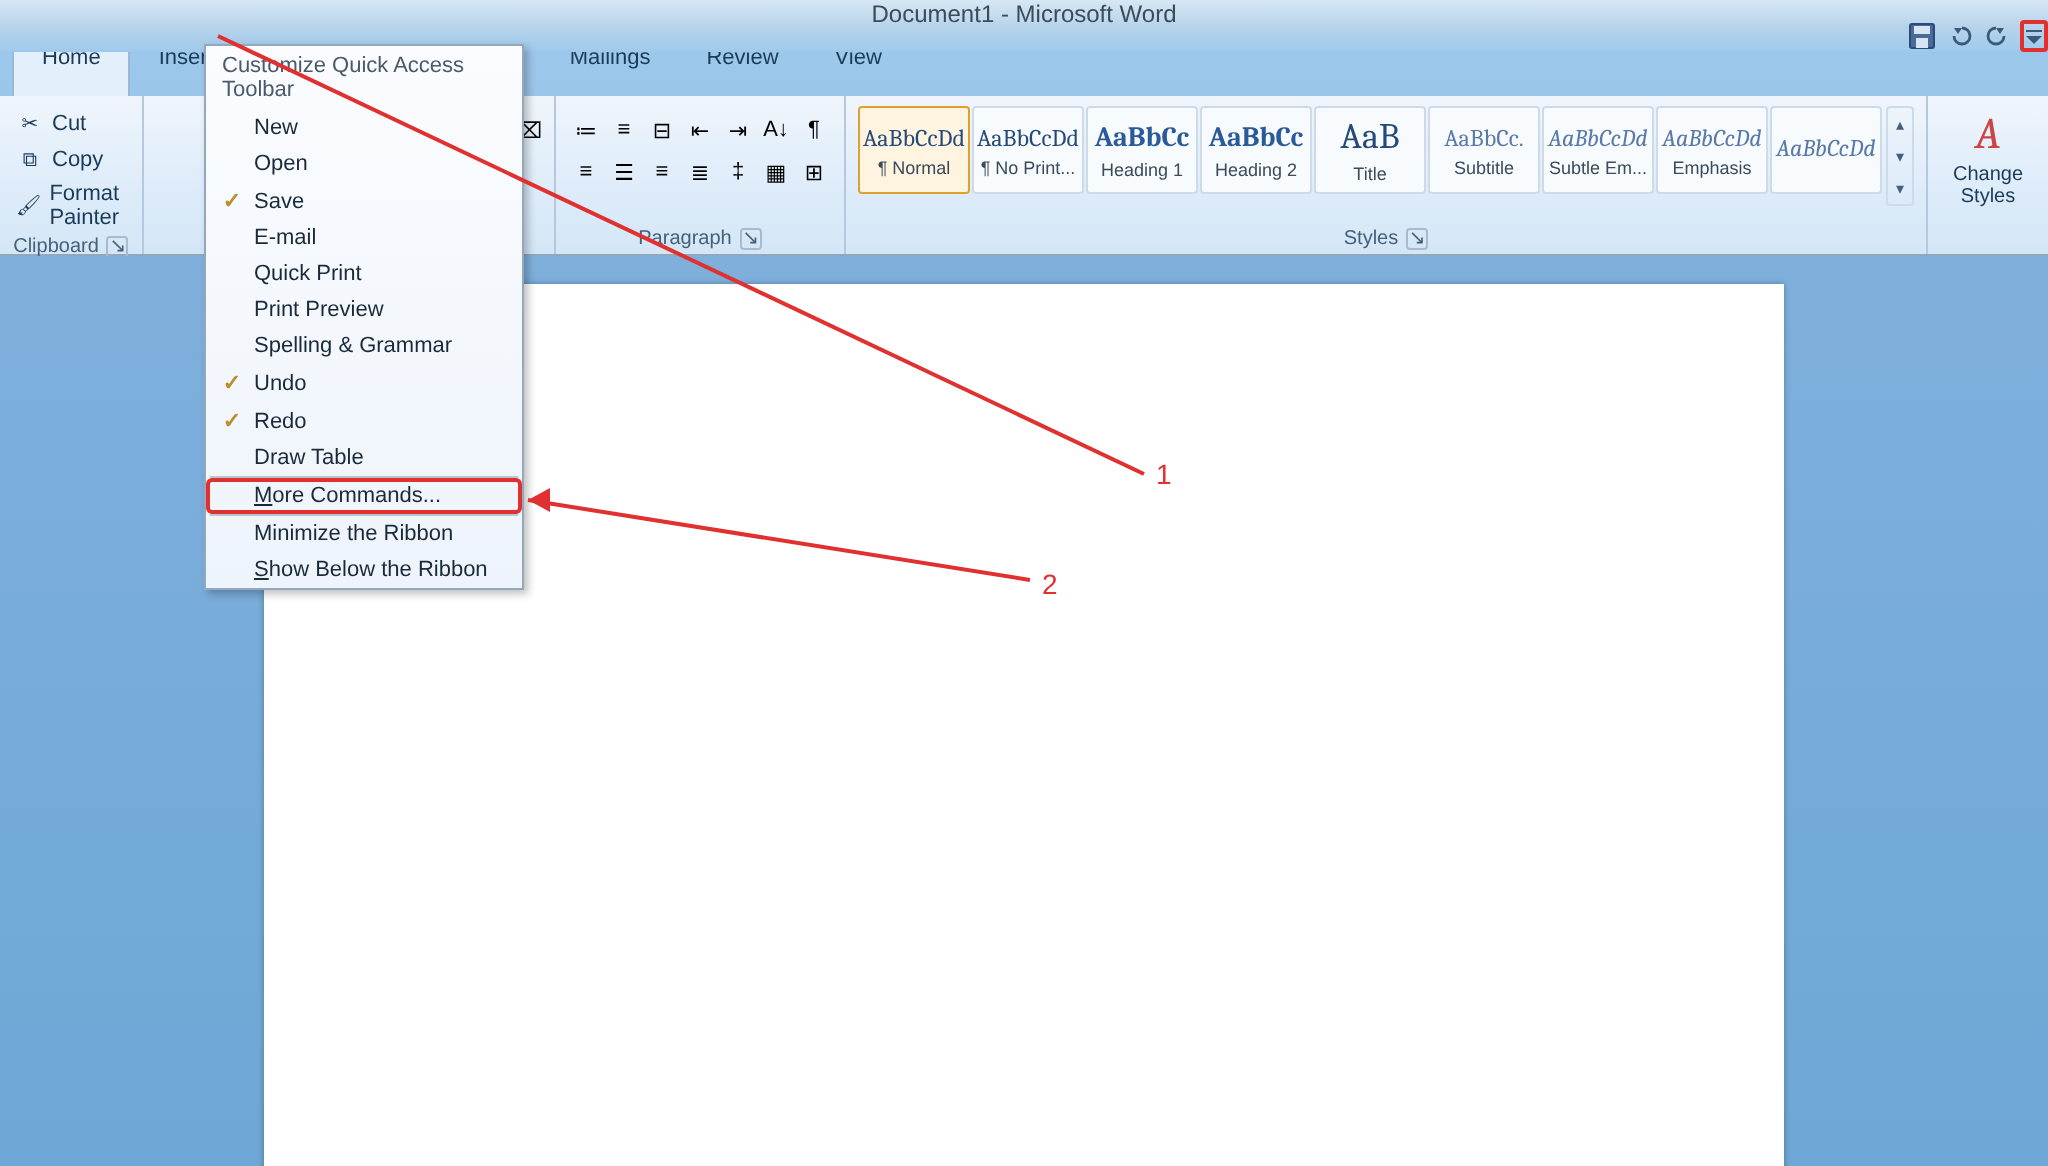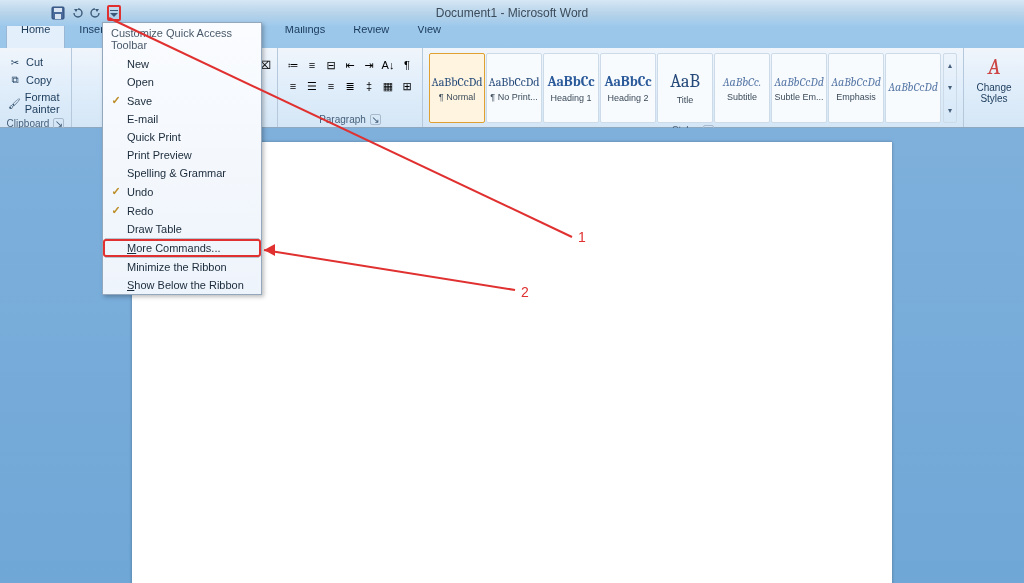--- a/index.html
+++ b/index.html
@@ -1,19 +1,19 @@
 <!DOCTYPE html>
 <html><head>
 <meta charset="utf-8">
 <style>
 * { margin: 0; padding: 0; box-sizing: border-box; font-family: "Segoe UI", Tahoma, sans-serif; }
 body { width: 1024px; height: 583px; overflow: hidden; background: linear-gradient(to bottom, #9ec9ec 0%, #6fa7d6 100%); position: relative; }
 
 
-.titlebar { height: 26px; background: linear-gradient(to bottom, #d6e7f5 0%, #b8d4ea 50%, #9ec9ec 100%); display: flex; align-items: center; position: relative; }
+.titlebar { height: 26px; background: linear-gradient(to bottom, #d6e7f5 0%, #b8d4ea 50%, #9ec9ec 100%); display: flex; align-items: flex-end; position: relative; flex-direction: column; }
 .office-orb-space { width: 46px; height: 26px; }
 .qat { display: flex; align-items: center; gap: 3px; padding-left: 4px; }
 .qat-btn { width: 16px; height: 16px; display: flex; align-items: center; justify-content: center; cursor: pointer; border-radius: 2px; font-size: 10px; color: #3b5a7a; }
 .qat-btn svg { display: block; }
 .qat-dd { width: 14px; height: 16px; border: 2px solid #e03030; border-radius: 2px; display: flex; align-items: center; justify-content: center; cursor: pointer; }
 .title-text { position: absolute; left: 50%; transform: translateX(-50%); font-size: 12px; color: #3b4b5a; }
 
 
 .ribbon-tabs { height: 22px; display: flex; align-items: flex-end; padding-left: 4px; background: transparent; }
 .tab { padding: 13px 14px; font-size: 11px; color: #1a3a5a; cursor: pointer; }
@@ -26,21 +26,21 @@
 .dialog-launcher { width: 11px; height: 11px; font-size: 10px; color: #45607b; cursor: pointer; border: 1px solid #a8bbce; border-radius: 2px; line-height: 9px; text-align: center; }
 
 .clip-items { font-size: 11px; color: #1a3a5a; display: flex; flex-direction: column; gap: 2px; padding-top: 4px;}
 .clip-item { display: flex; align-items: center; gap: 4px; cursor: pointer; padding: 1px 2px; }
 .mini-icon { width: 14px; height: 14px; display:inline-flex; align-items:center; justify-content:center; font-size:10px; }
 .btnrow { display:flex; gap:1px; margin-top:3px;}
 .tb { width:18px; height:18px; display:inline-flex; align-items:center; justify-content:center; font-size:11px; cursor:pointer; border-radius:2px;}
 
 .styles-wrap { flex: 1; display:flex; flex-direction:column;}
 .styles-row { display:flex; gap:1px; padding-top:3px;}
-.style-tile { width:56px; height:70px; background:#f8fbfe; border:1px solid #cddbe9; border-radius:2px; display:flex; flex-direction:column; align-items:center; justify-content:center; cursor:pointer; font-size:10px; }
+.style-tile { width:56px; height:44px; background:#f8fbfe; border:1px solid #cddbe9; border-radius:2px; display:flex; flex-direction:column; align-items:center; justify-content:center; cursor:pointer; font-size:10px; }
 .style-tile.sel { border-color:#e0a030; background:#fef4e0;}
 .style-prev { font-family: Cambria, serif; font-size:12px; color:#254a7a; }
 .style-name { font-size:9px; color:#3b4b5a; margin-top:3px; white-space:nowrap; overflow:hidden; width:100%; text-align:center; padding: 0 2px;}
 .style-more { width:14px; display:flex; flex-direction:column; justify-content:space-around; border:1px solid #cddbe9; border-radius:2px; margin-left:1px;}
 .style-more div{ height:16px; display:flex; align-items:center; justify-content:center; cursor:pointer; font-size:8px; color:#45607b;}
 
 .change-styles { width:48px; text-align:center; font-size:10px; color:#1a3a5a; display:flex; flex-direction:column; align-items:center; justify-content:center; gap:2px; cursor:pointer; padding:4px;}
 .change-styles .big-a { font-family: Cambria, serif; font-size: 22px; font-style: italic; color:#c44; }
 
 
@@ -188,21 +188,21 @@
         </div>
         <div class="style-tile">
           <div class="style-prev" style="color: rgb(42, 90, 154); font-size: 14px; font-weight: bold;">AaBbCc</div>
           <div class="style-name">Heading 2</div>
         </div>
         <div class="style-tile">
           <div class="style-prev" style="font-size: 18px;">AaB</div>
           <div class="style-name">Title</div>
         </div>
         <div class="style-tile">
-          <div class="style-prev" style="font-style: italic; color: rgb(90, 122, 168);">AaBbCc.</div>
+          <div class="style-prev" style="color: rgb(90, 122, 168);">AaBbCc.</div>
           <div class="style-name">Subtitle</div>
         </div>
         <div class="style-tile">
           <div class="style-prev" style="font-style: italic; color: rgb(90, 122, 168);">AaBbCcDd</div>
           <div class="style-name">Subtle Em...</div>
         </div>
         <div class="style-tile">
           <div class="style-prev" style="font-style: italic; color: rgb(90, 122, 168);">AaBbCcDd</div>
           <div class="style-name">Emphasis</div>
         </div>

